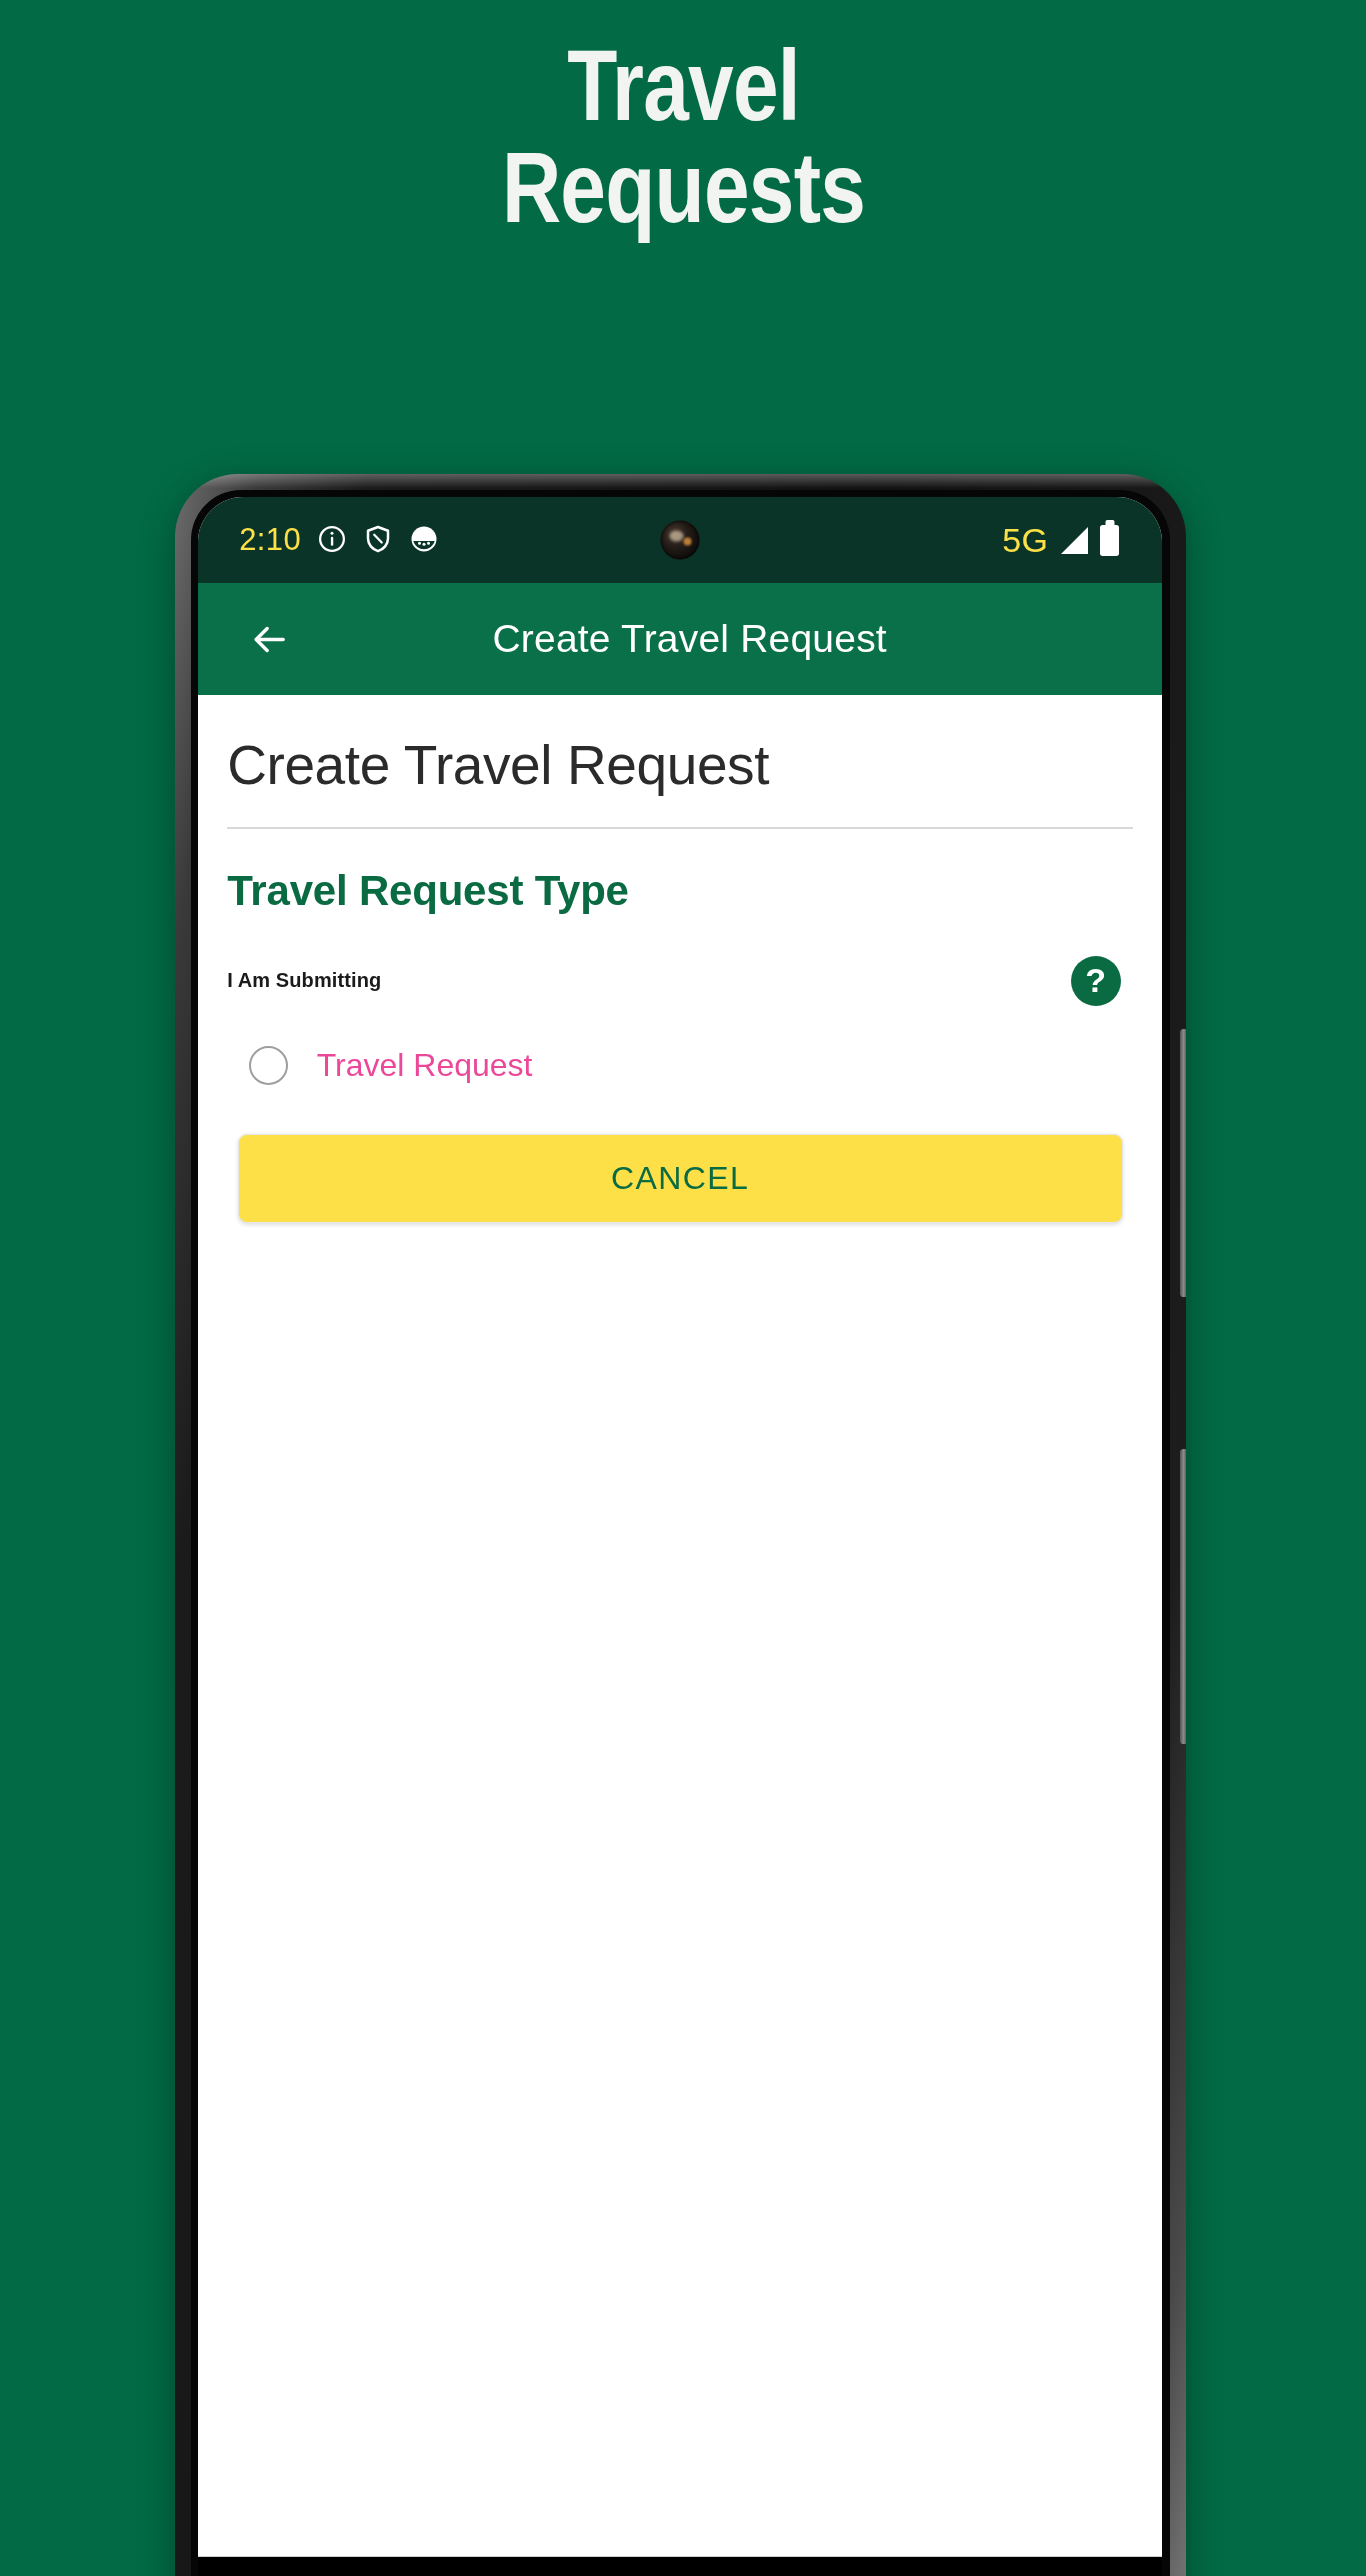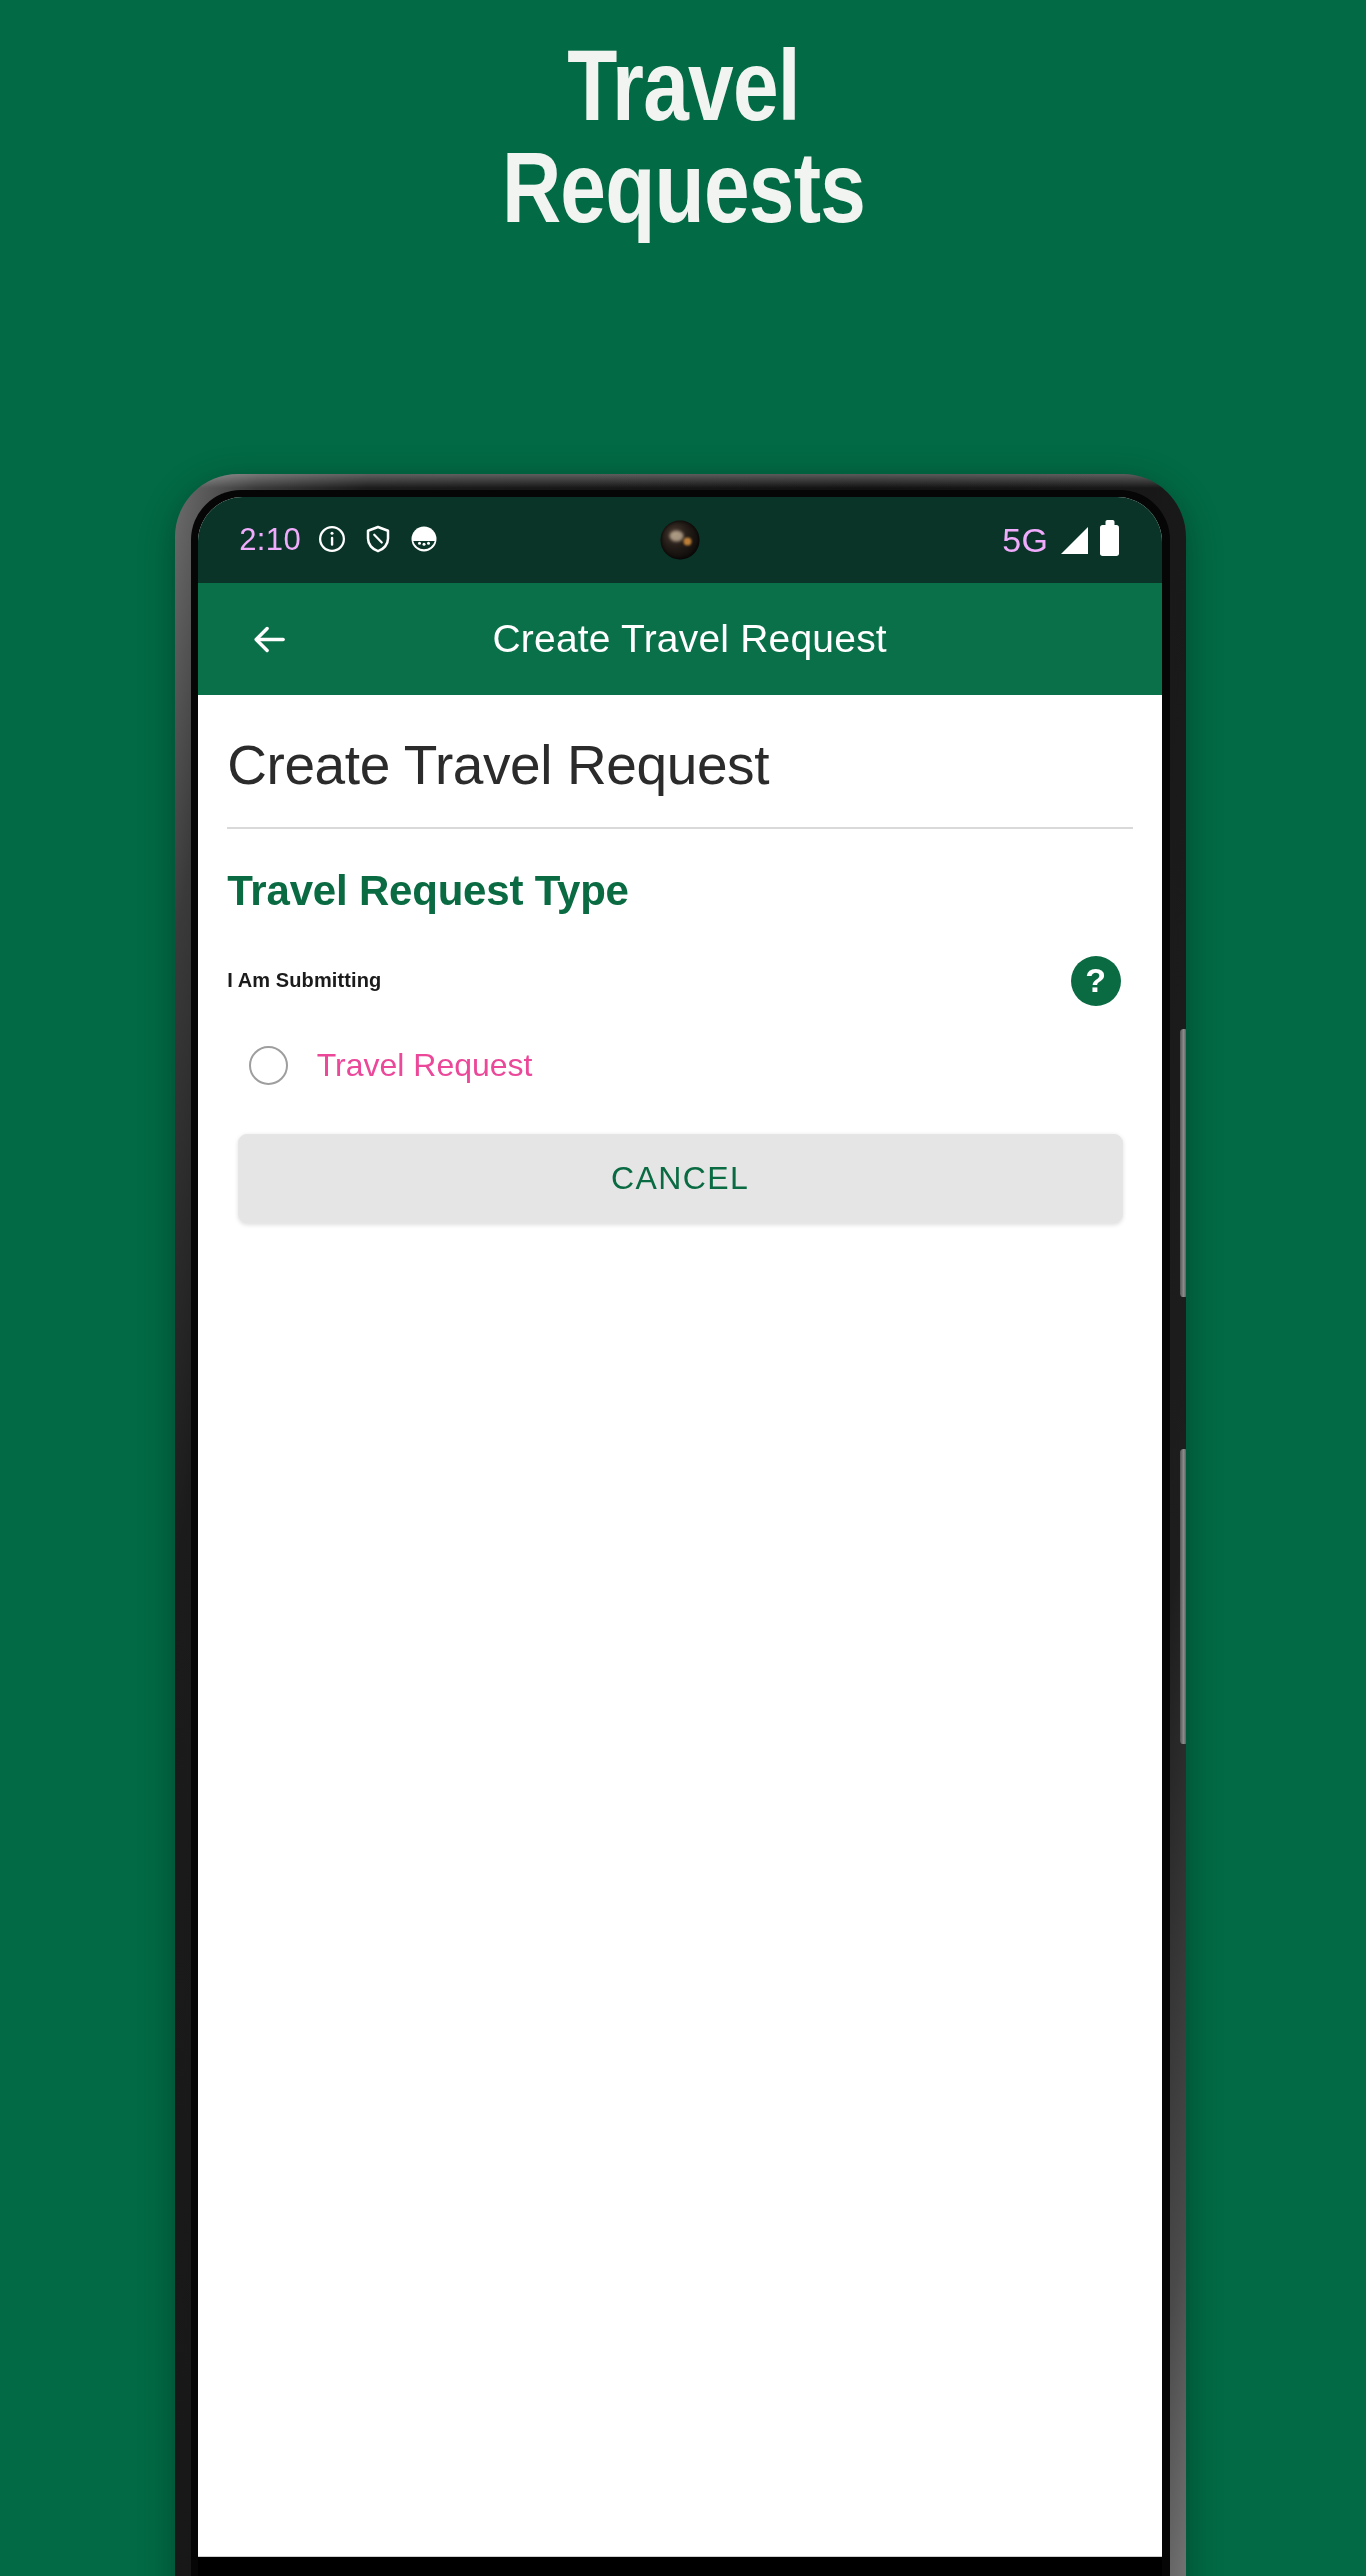--- a/index.html
+++ b/index.html
@@ -89,21 +89,21 @@
   #volume-button { top: 975px; height: 295px; }
 
   
   #status-bar {
     position: relative;
     height: 86px;
     background: #0A3428;
     display: flex;
     align-items: center;
     padding: 0 43px 0 41px;
-    color: #f0abfc;
+    color: #fde047;
   }
   #status-left {
     display: flex;
     align-items: center;
     gap: 16px;
   }
   #status-time {
     font-size: 31px;
     letter-spacing: 0.4px;
     font-family: "Liberation Sans", sans-serif;
@@ -269,21 +269,21 @@
   }
   .radio-label {
     margin-left: 29px;
     font-size: 32px;
     color: #ec4899;
   }
 
   #cancel-button {
     margin: 29px 10.7px 0 10.7px;
     height: 89px;
-    background: #e5e5e5;
+    background: #fde047;
     border: 0.9px solid #e6e6e6;
     border-radius: 9px;
     box-shadow: 0 1.8px 4.5px rgba(0,0,0,0.13);
     display: flex;
     align-items: center;
     justify-content: center;
     cursor: pointer;
   }
   #cancel-button-label {
     color: #0A6B43;

